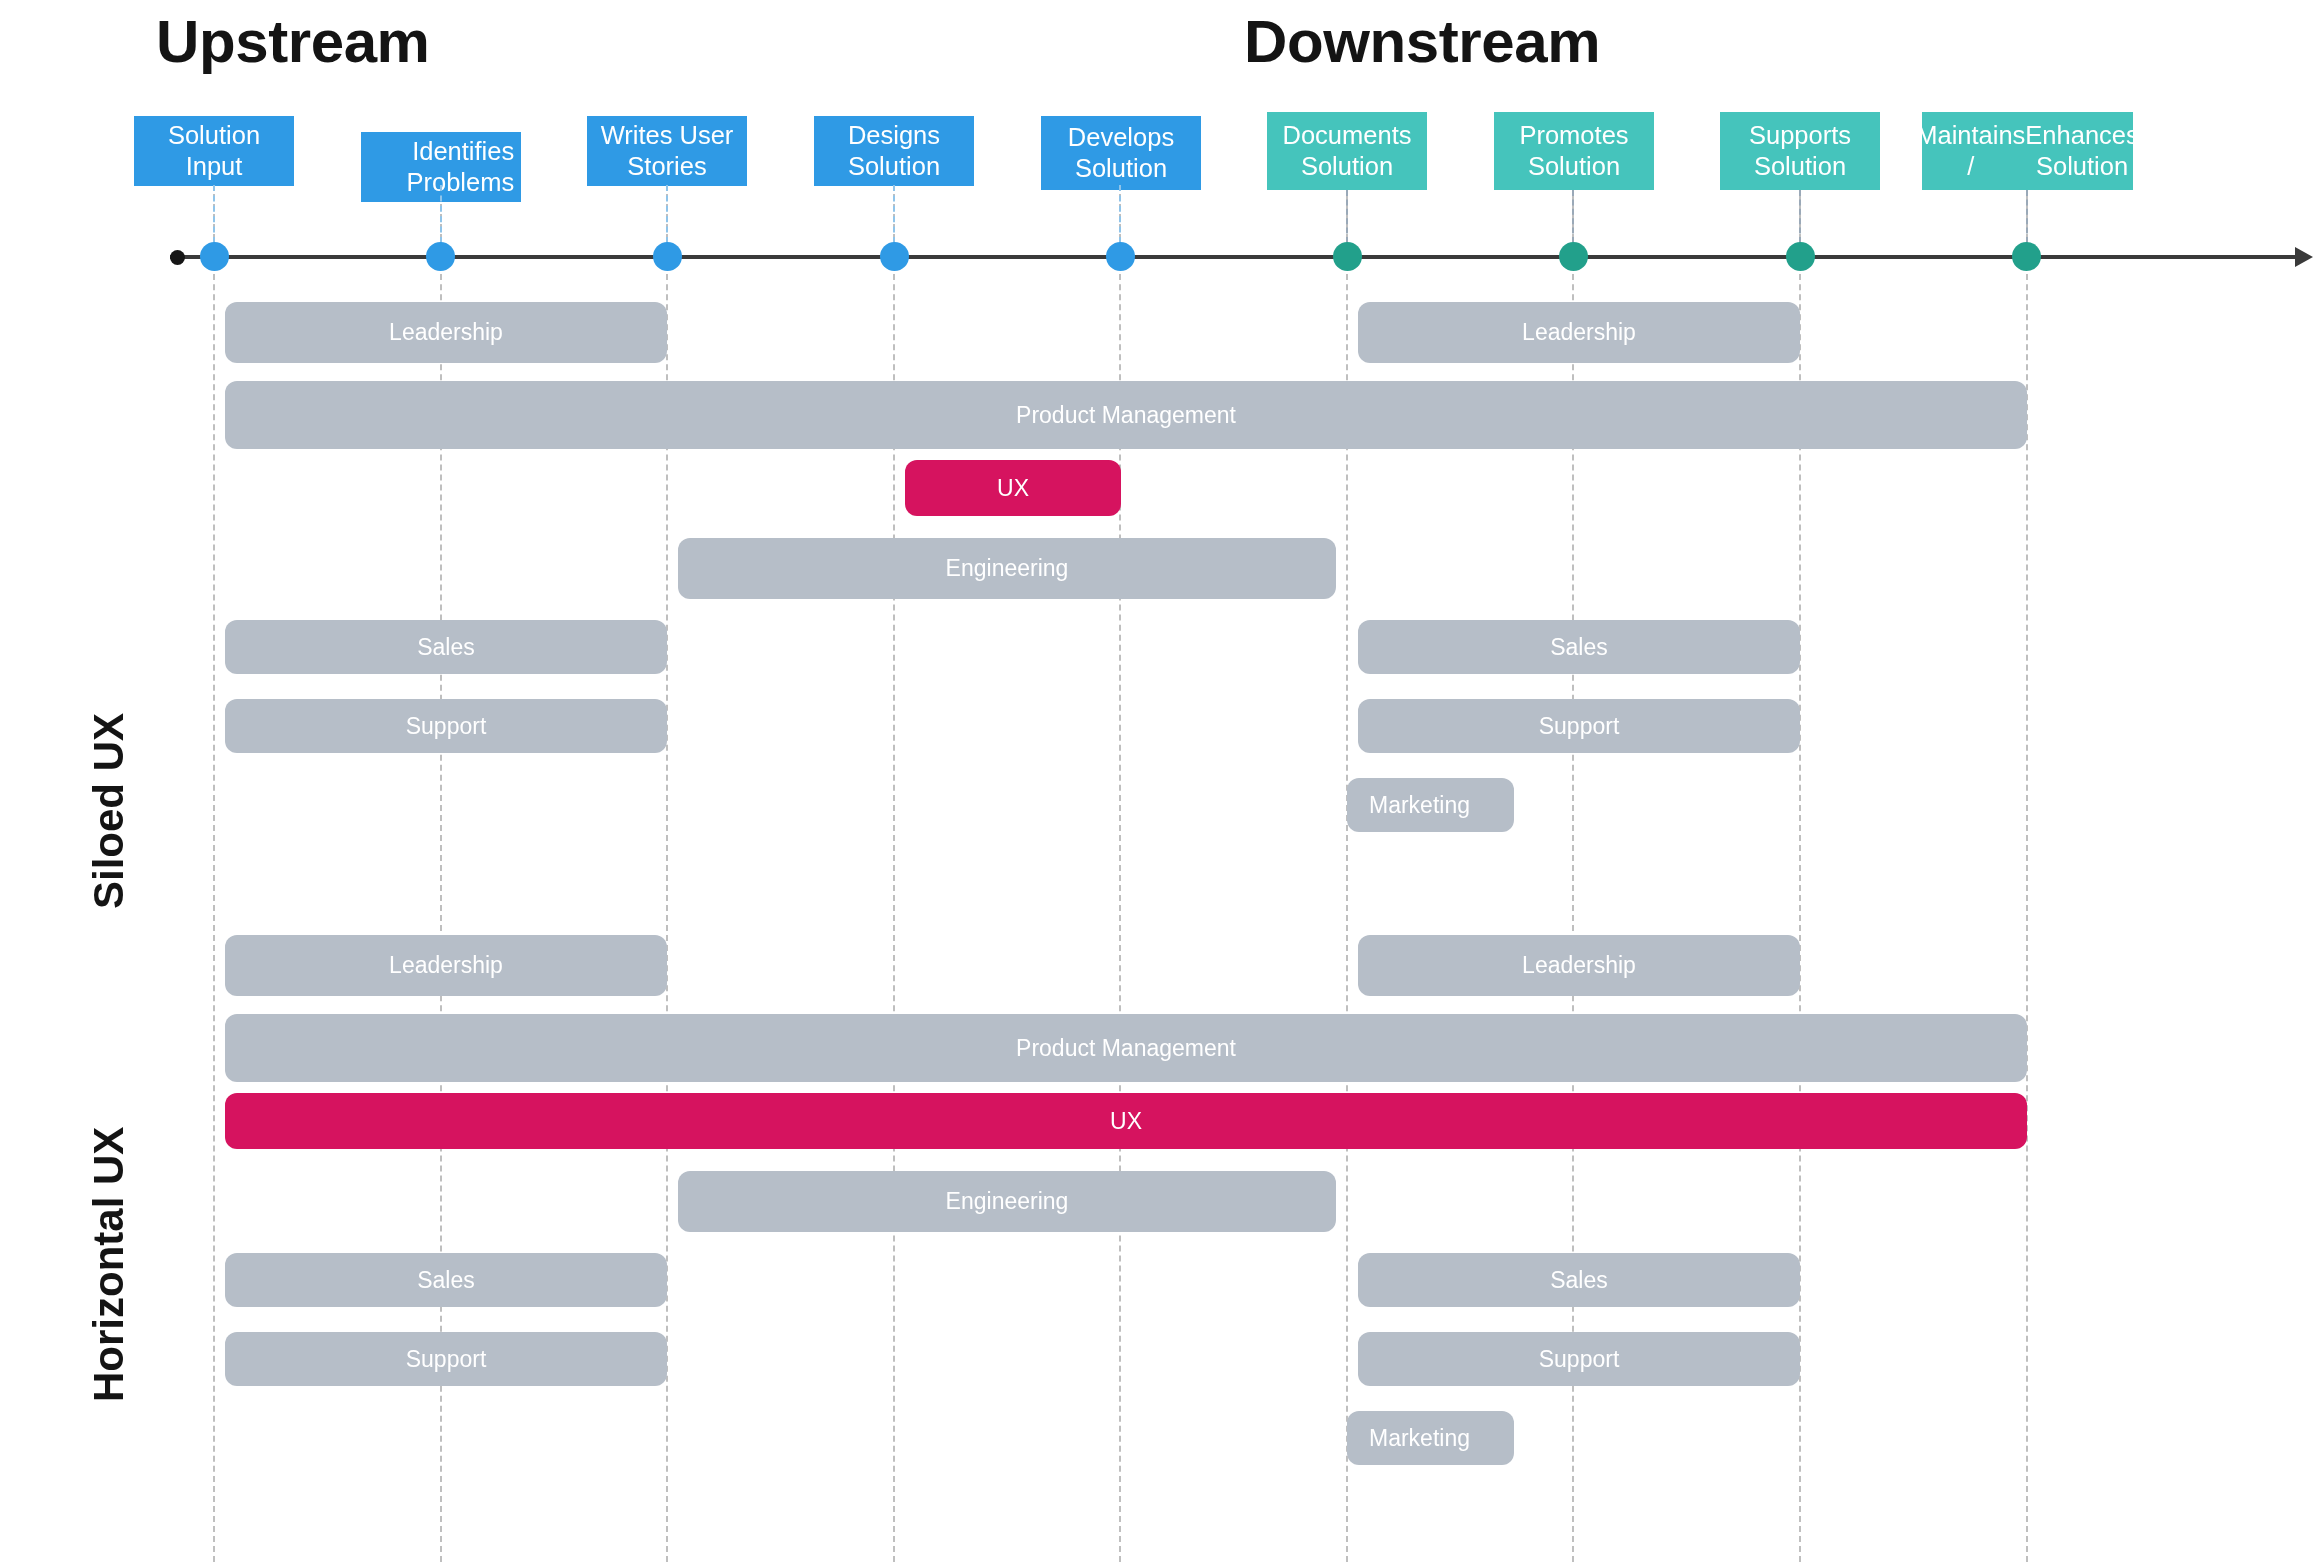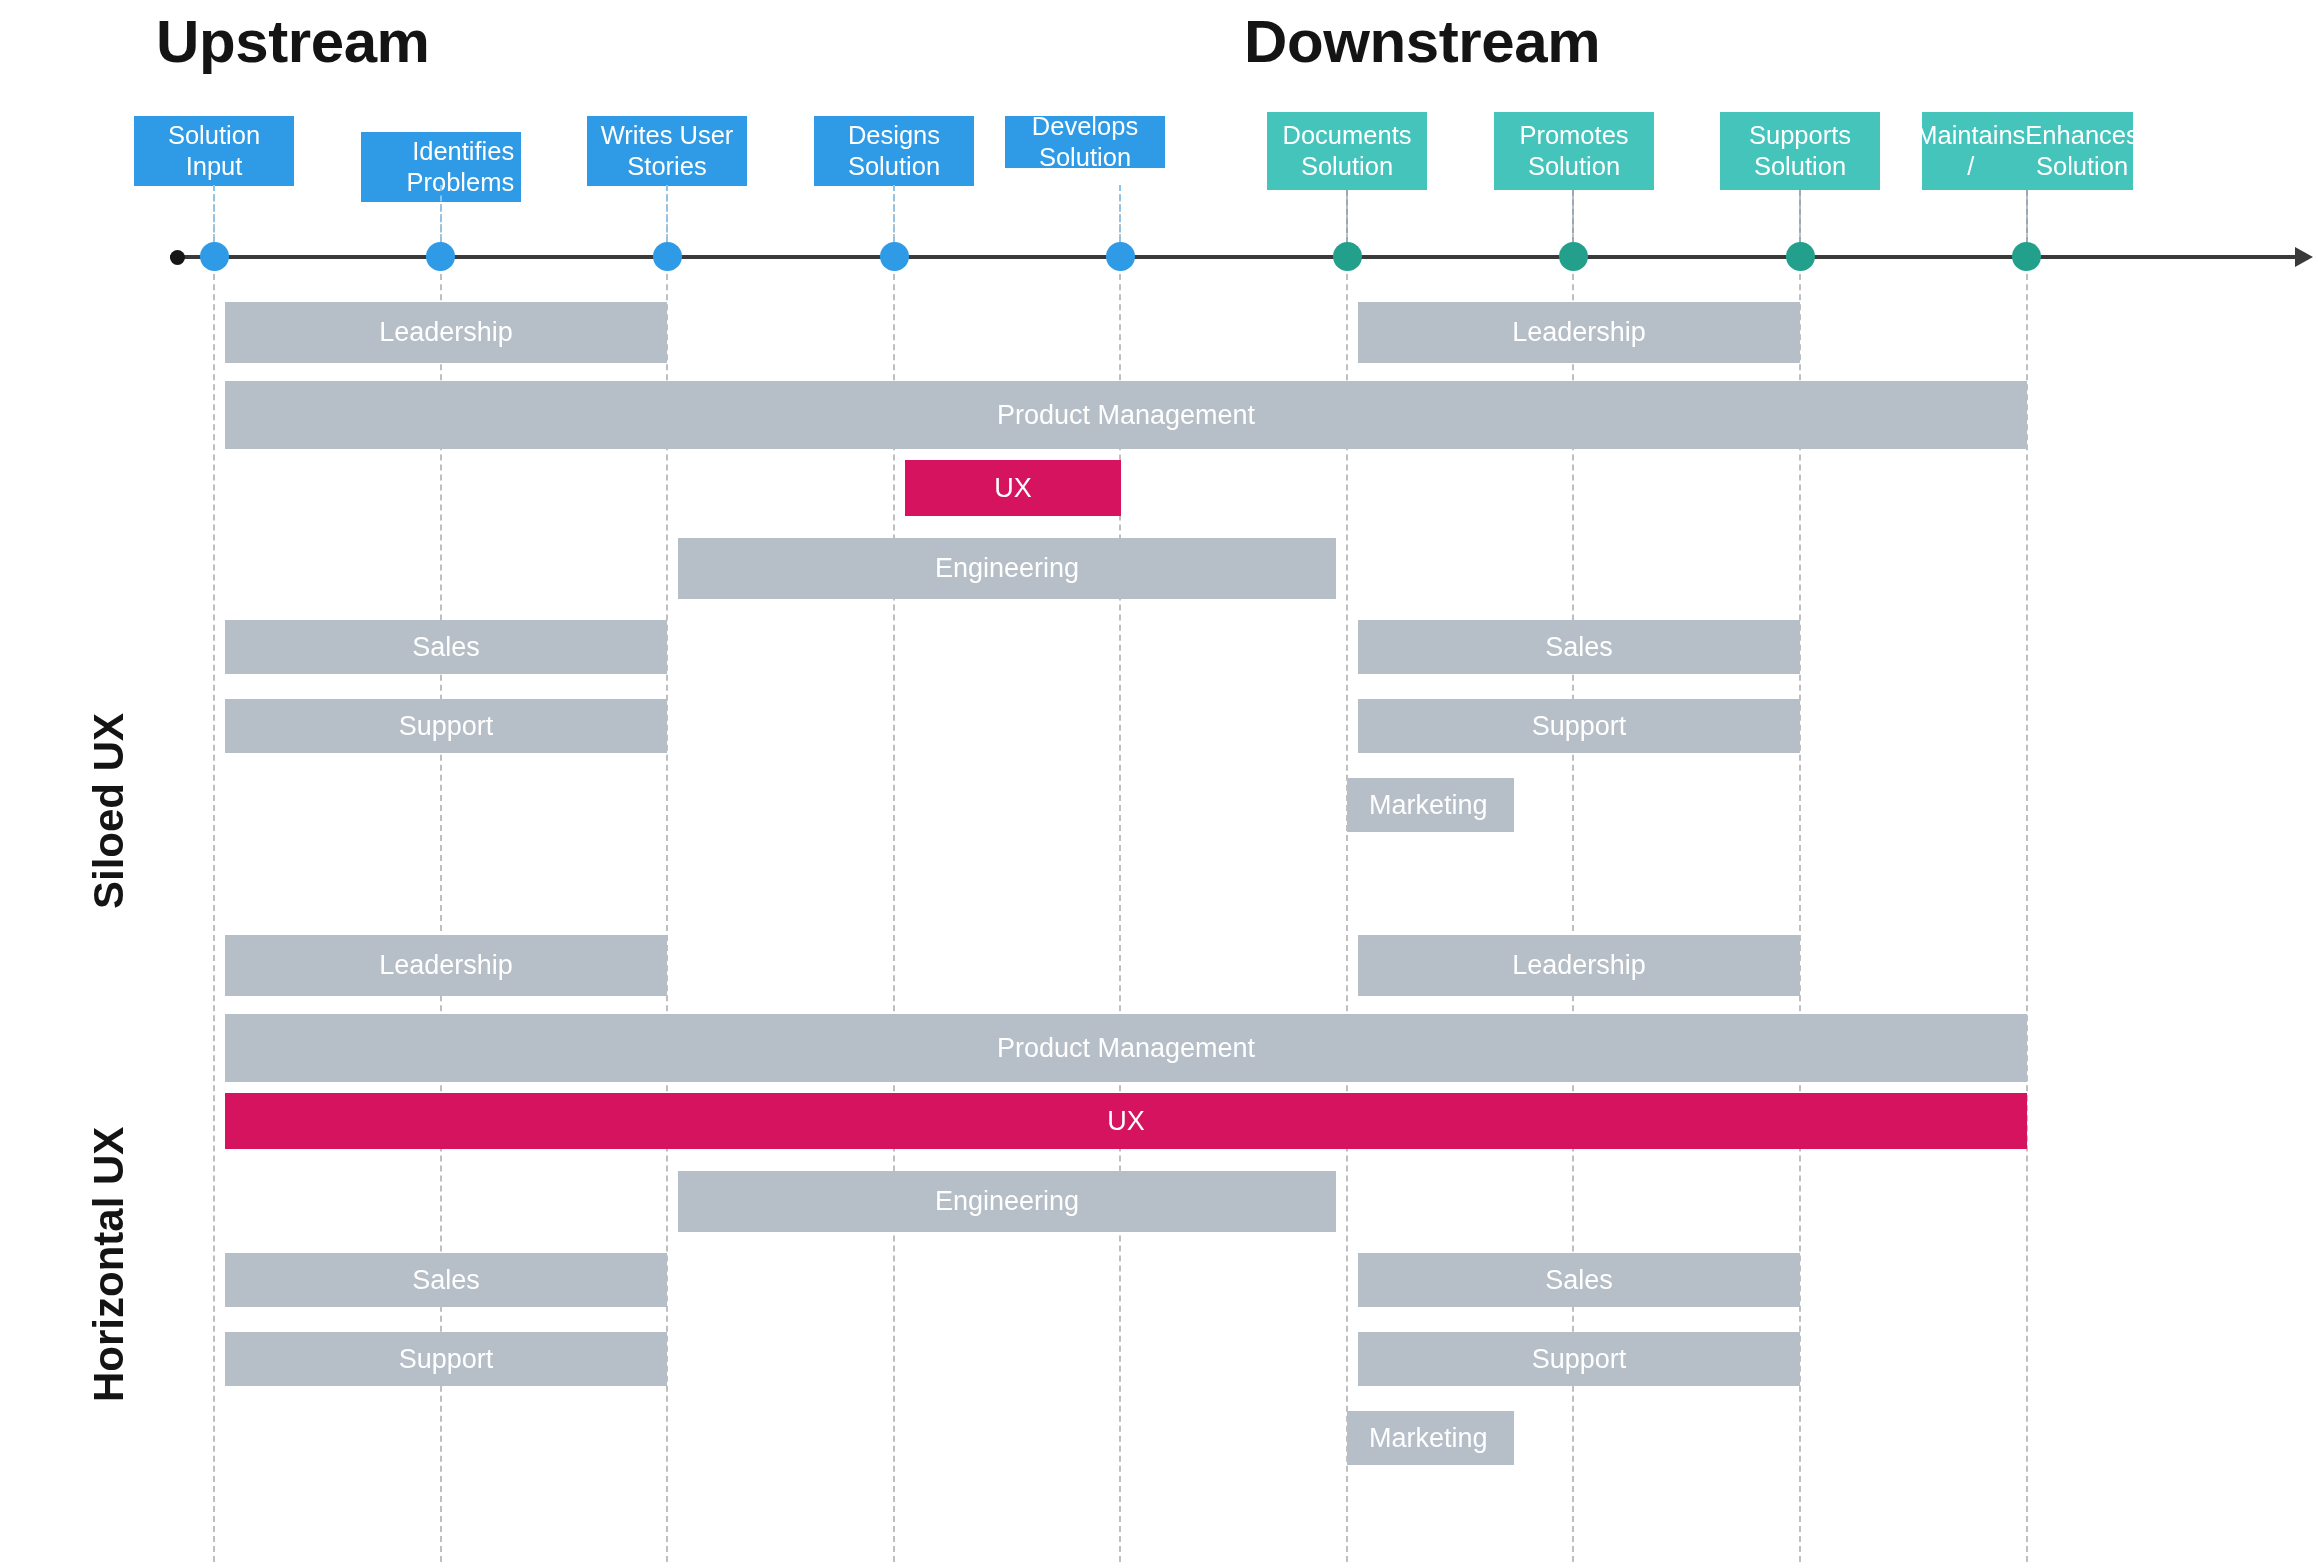--- a/index.html
+++ b/index.html
@@ -14,21 +14,21 @@
   .connector{position:absolute;width:0;border-left:2.5px dashed #9fb3c8;}
 
   .axis{position:absolute;height:4.2px;background:#3a3a3a;}
   .axis-start{position:absolute;width:15.3px;height:15.3px;border-radius:50%;background:#161616;}
   .arrow{position:absolute;width:0;height:0;border-top:10.2px solid transparent;border-bottom:10.2px solid transparent;border-left:18.7px solid #3a3a3a;}
   .node{position:absolute;width:29px;height:29px;border-radius:50%;}
 
   .gridline{position:absolute;width:0;border-left:2.5px dashed #bfbfbf;}
 
   .bar{position:absolute;display:flex;align-items:center;justify-content:center;
-       color:#ffffff;font-size:27px;box-sizing:border-box;}
+       color:#ffffff;font-size:23px;box-sizing:border-box;border-radius:12px;}
   .bar.lbl-left{justify-content:flex-start;padding-left:22px;}
 
   .side-label{position:absolute;font-weight:bold;font-size:42px;color:#141414;
               transform-origin:0 0;transform:rotate(-90deg);white-space:nowrap;}
 </style>
 </head>
 <body>
 
 <div id="stage">
 
@@ -61,21 +61,21 @@
       <div class="stage-box" style="left: 587px; top: 116px; width: 160px; height: 70px; background: rgb(47, 154, 229); color: rgb(255, 255, 255); flex-direction: column;">
         <span>Writes User</span>
         <span>Stories</span>
       </div>
       <div class="connector" style="left: 666px; top: 185px; height: 58px; border-left-color: rgb(143, 196, 234);"></div>
       <div class="stage-box" style="left: 814px; top: 116px; width: 160px; height: 70px; background: rgb(47, 154, 229); color: rgb(255, 255, 255); flex-direction: column;">
         <span>Designs</span>
         <span>Solution</span>
       </div>
       <div class="connector" style="left: 893px; top: 185px; height: 58px; border-left-color: rgb(143, 196, 234);"></div>
-      <div class="stage-box" style="left: 1005px; top: 116px; width: 160px; height: 52px; background: rgb(47, 154, 229); color: rgb(255, 255, 255); flex-direction: column;">
+      <div class="stage-box" style="left: 1041px; top: 116px; width: 160px; height: 74px; background: rgb(47, 154, 229); color: rgb(255, 255, 255); flex-direction: column;">
         <span>Develops</span>
         <span>Solution</span>
       </div>
       <div class="connector" style="left: 1119px; top: 185px; height: 58px; border-left-color: rgb(143, 196, 234);"></div>
       <div class="stage-box" style="left: 1267px; top: 112px; width: 160px; height: 78px; background: rgb(69, 196, 188); color: rgb(255, 255, 255); flex-direction: column;">
         <span>Documents</span>
         <span>Solution</span>
       </div>
       <div class="connector" style="left: 1346px; top: 190px; height: 53px; border-left-color: rgb(154, 169, 184);"></div>
       <div class="stage-box" style="left: 1494px; top: 112px; width: 160px; height: 78px; background: rgb(69, 196, 188); color: rgb(255, 255, 255); flex-direction: column;">

